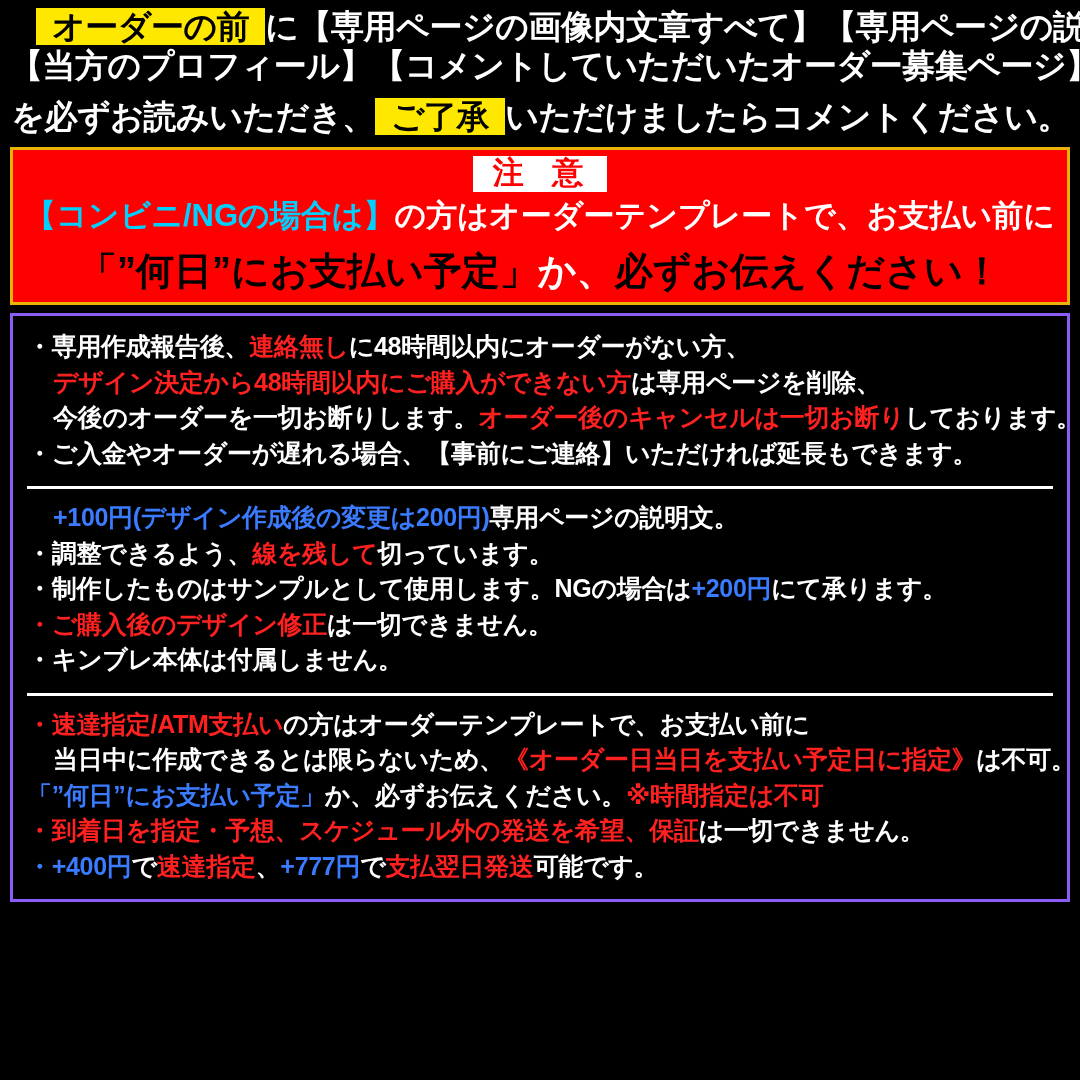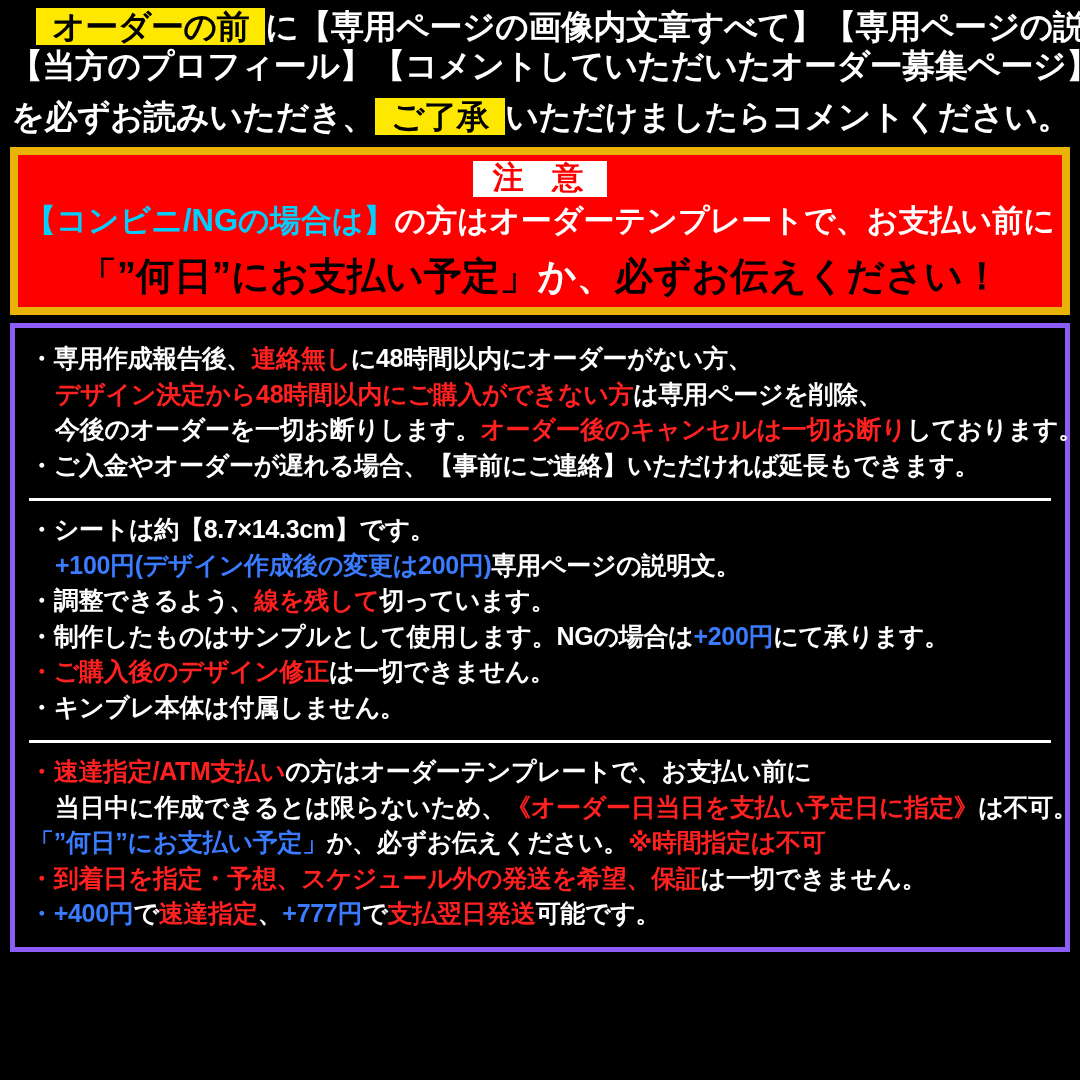--- a/index.html
+++ b/index.html
@@ -40,21 +40,21 @@
   .hl-yellow {
     background: #ffe800;
     color: #000000;
     padding: 0 16px;
   }
 
   
   .redbox {
     margin: 6px 10px 0 10px;
     background: #ff0000;
-    border: 8px solid #eab308;
+    border: 3px solid #eab308;
     box-sizing: border-box;
     padding: 6px 4px 8px 4px;
     text-align: center;
   }
   .redbox .chui {
     display: inline-block;
     background: #ffffff;
     color: #ff0000;
     font-weight: bold;
     font-size: 31px;
@@ -71,21 +71,21 @@
   .redbox .r1 { font-size: 31px; margin-top: 5px; }
   .redbox .r2 { font-size: 38px; margin-top: 14px; }
   .redbox .r3 { font-size: 23px; margin-top: 3px; }
   .r-blue { color: #00d0ff; }
   .r-black { color: #000000; }
   .r-yellow { color: #ffe800; }
 
   
   .body-box {
     margin: 8px 10px 0 10px;
-    border: 5px solid #8b5cf6;
+    border: 3px solid #8b5cf6;
     box-sizing: border-box;
     padding: 12px 14px 10px 14px;
   }
   .sec {
     padding: 2px 0 4px 0;
   }
   .divider {
     border: 0;
     border-top: 3px solid #ffffff;
     margin: 10px 0 10px 0;
@@ -132,21 +132,20 @@
 
   <div class="body-box">
     <div class="sec" id="sec0">
         <div class="item"><span class="white">・専用作成報告後、</span><span class="red">連絡無し</span><span class="white">に48時間以内にオーダーがない方、</span></div>
         <div class="item ind"><span class="red">デザイン決定から48時間以内にご購入ができない方</span><span class="white">は専用ページを削除、</span></div>
         <div class="item ind"><span class="white">今後のオーダーを一切お断りします。</span><span class="red">オーダー後のキャンセルは一切お断り</span><span class="white">しております。</span></div>
         <div class="item"><span class="white">・ご入金やオーダーが遅れる場合、【事前にご連絡】いただければ延長もできます。</span></div>
       </div>
     <hr class="divider">
     <div class="sec" id="sec1">
-        <div class="item"><span class="white">・シートは約【8.7×14.3cm】です。</span></div>
         <div class="item ind"><span class="blue">+100円(デザイン作成後の変更は200円)</span><span class="white">専用ページの説明文。</span></div>
         <div class="item"><span class="white">・調整できるよう、</span><span class="red">線を残して</span><span class="white">切っています。</span></div>
         <div class="item"><span class="white">・制作したものはサンプルとして使用します。NGの場合は</span><span class="blue">+200円</span><span class="white">にて承ります。</span></div>
         <div class="item"><span class="red">・ご購入後のデザイン修正</span><span class="white">は一切できません。</span></div>
         <div class="item"><span class="white">・キンブレ本体は付属しません。</span></div>
       </div>
     <hr class="divider">
     <div class="sec" id="sec2">
         <div class="item"><span class="red">・速達指定/ATM支払い</span><span class="white">の方はオーダーテンプレートで、お支払い前に</span></div>
         <div class="item ind"><span class="white">当日中に作成できるとは限らないため、</span><span class="red">《オーダー日当日を支払い予定日に指定》</span><span class="white">は不可。</span></div>

